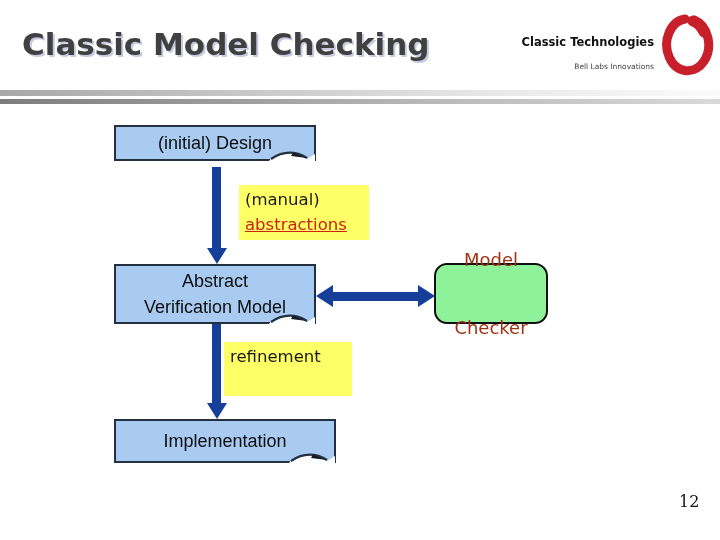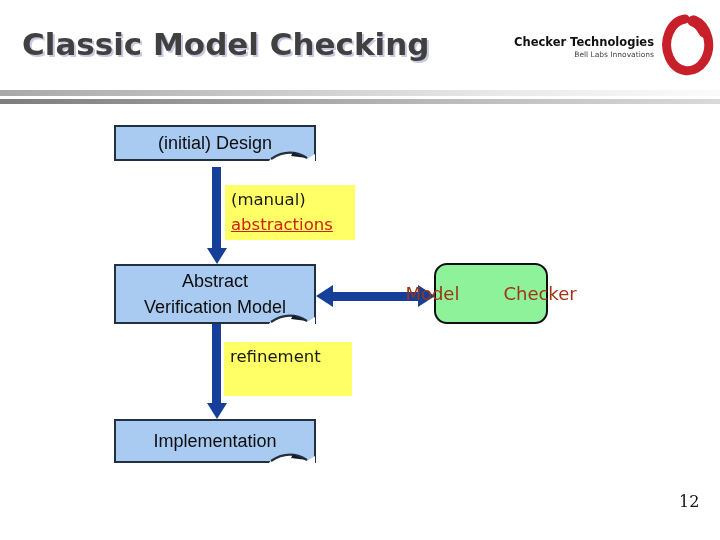--- a/index.html
+++ b/index.html
@@ -20,21 +20,21 @@
   .logo{position:absolute;top:4px;right:0;width:185px;height:82px;}
   .logo-text{
     position:absolute;top:32px;right:66px;text-align:right;line-height:1.1;
   }
   .logo-company{
     font-family:"DejaVu Sans",sans-serif;
     font-size:11.5px;font-weight:bold;color:#111;white-space:nowrap;
   }
   .logo-tagline{
     font-family:"DejaVu Sans",sans-serif;
-    font-size:7.5px;color:#444;margin-top:2px;white-space:nowrap;
+    font-size:7.5px;color:#444;margin-top:14px;white-space:nowrap;
   }
   .logo-ring{position:absolute;top:4px;right:2px;}
 
   .rule1{
     position:absolute;left:0;top:90px;width:720px;height:6px;
     background:linear-gradient(to right,#a8a8a8,#e9e9e9 70%,#fbfbfb);
   }
   .rule2{
     position:absolute;left:0;top:99px;width:720px;height:5px;
     background:linear-gradient(to right,#7d7d7d,#b9b9b9 60%,#d9d9d9);
@@ -44,37 +44,37 @@
   .card{
     position:absolute;box-sizing:border-box;
     background:#a9cbf2;border:2px solid #22303f;
     display:flex;flex-direction:column;align-items:center;justify-content:center;
     font-family:"Liberation Sans",sans-serif;color:#0d0d0d;
     text-align:center;
   }
   .card .curl{position:absolute;right:-1px;bottom:-2px;}
   #design-box{left:114px;top:125px;width:202px;height:36px;font-size:18px;}
   #abstract-box{left:114px;top:264px;width:202px;height:60px;font-size:18px;line-height:26px;}
-  #implementation-box{left:114px;top:419px;width:202px;height:44px;font-size:18px;}
+  #implementation-box{left:114px;top:419px;width:222px;height:44px;font-size:18px;}
 
   #checker-box{
     position:absolute;box-sizing:border-box;
     left:434px;top:263px;width:114px;height:61px;
     background:#8ef29b;border:2px solid #101010;border-radius:13px;
-    display:flex;flex-direction:row;align-items:center;justify-content:center;
+    display:flex;flex-direction:column;align-items:center;justify-content:center;
     font-family:"DejaVu Sans",sans-serif;font-size:18px;line-height:24px;
     color:#9e3413;text-align:center;gap:44px;
   }
 
   .note{
     position:absolute;background:#ffff66;
     font-family:"DejaVu Sans",sans-serif;font-size:16.5px;line-height:25px;
     padding:2px 6px;box-sizing:border-box;color:#1a1a1a;text-align:left;
   }
-  #abstraction-note{left:225px;top:185px;width:130px;height:55px;}
+  #abstraction-note{left:239px;top:185px;width:130px;height:55px;}
   #abstraction-note .red{color:#cc2211;text-decoration:underline;}
   #refinement-note{left:224px;top:342px;width:128px;height:54px;}
 
   
   .vstem{position:absolute;width:9px;background:#153f99;}
   .vhead{
     position:absolute;width:0;height:0;
     border-left:10px solid transparent;border-right:10px solid transparent;
     border-top:16px solid #153f99;
   }
@@ -103,21 +103,21 @@
     font-family:"DejaVu Serif",serif;font-size:16px;color:#111;margin-left:44px;
   }
 </style>
 </head>
 <body>
 
 <div class="title">Classic Model Checking</div>
 
 <div class="logo">
   <div class="logo-text">
-    <div class="logo-company">Checker Technologies</div>
+    <div class="logo-company">Classic Technologies</div>
     <div class="logo-tagline">Bell Labs Innovations</div>
   </div>
   <svg class="logo-ring" width="58" height="74" viewBox="0 0 58 74">
     <path d="M34,12 A21,26 0 1,1 25,11" fill="none" stroke="#c8202a" stroke-width="9" stroke-linecap="round"></path>
     <path d="M33,13 A20,25 0 0,1 44,24" fill="none" stroke="#c8202a" stroke-width="11" stroke-linecap="round"></path>
   </svg>
 </div>
 
 <div class="rule1"></div>
 <div class="rule2"></div>

